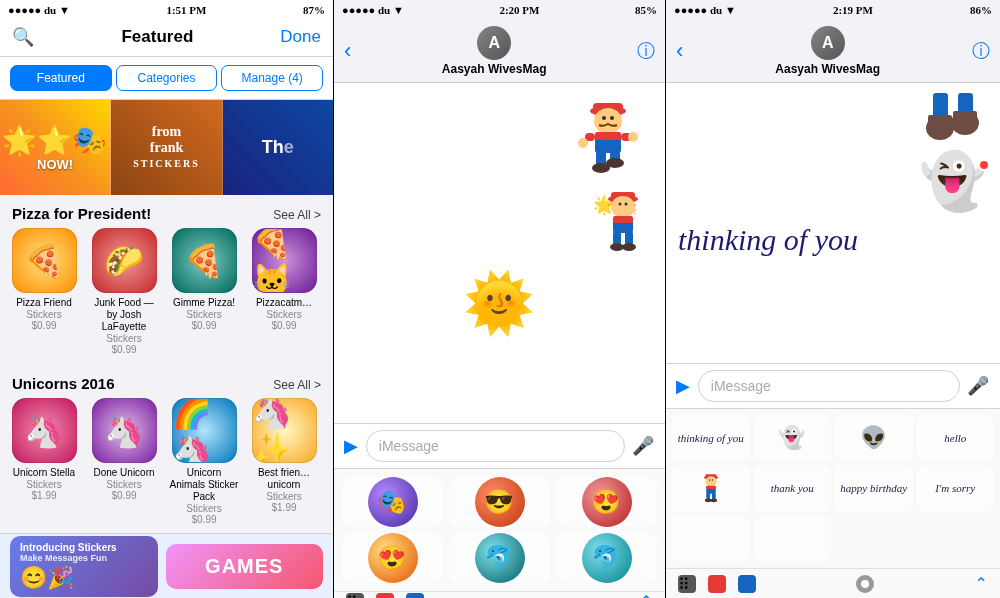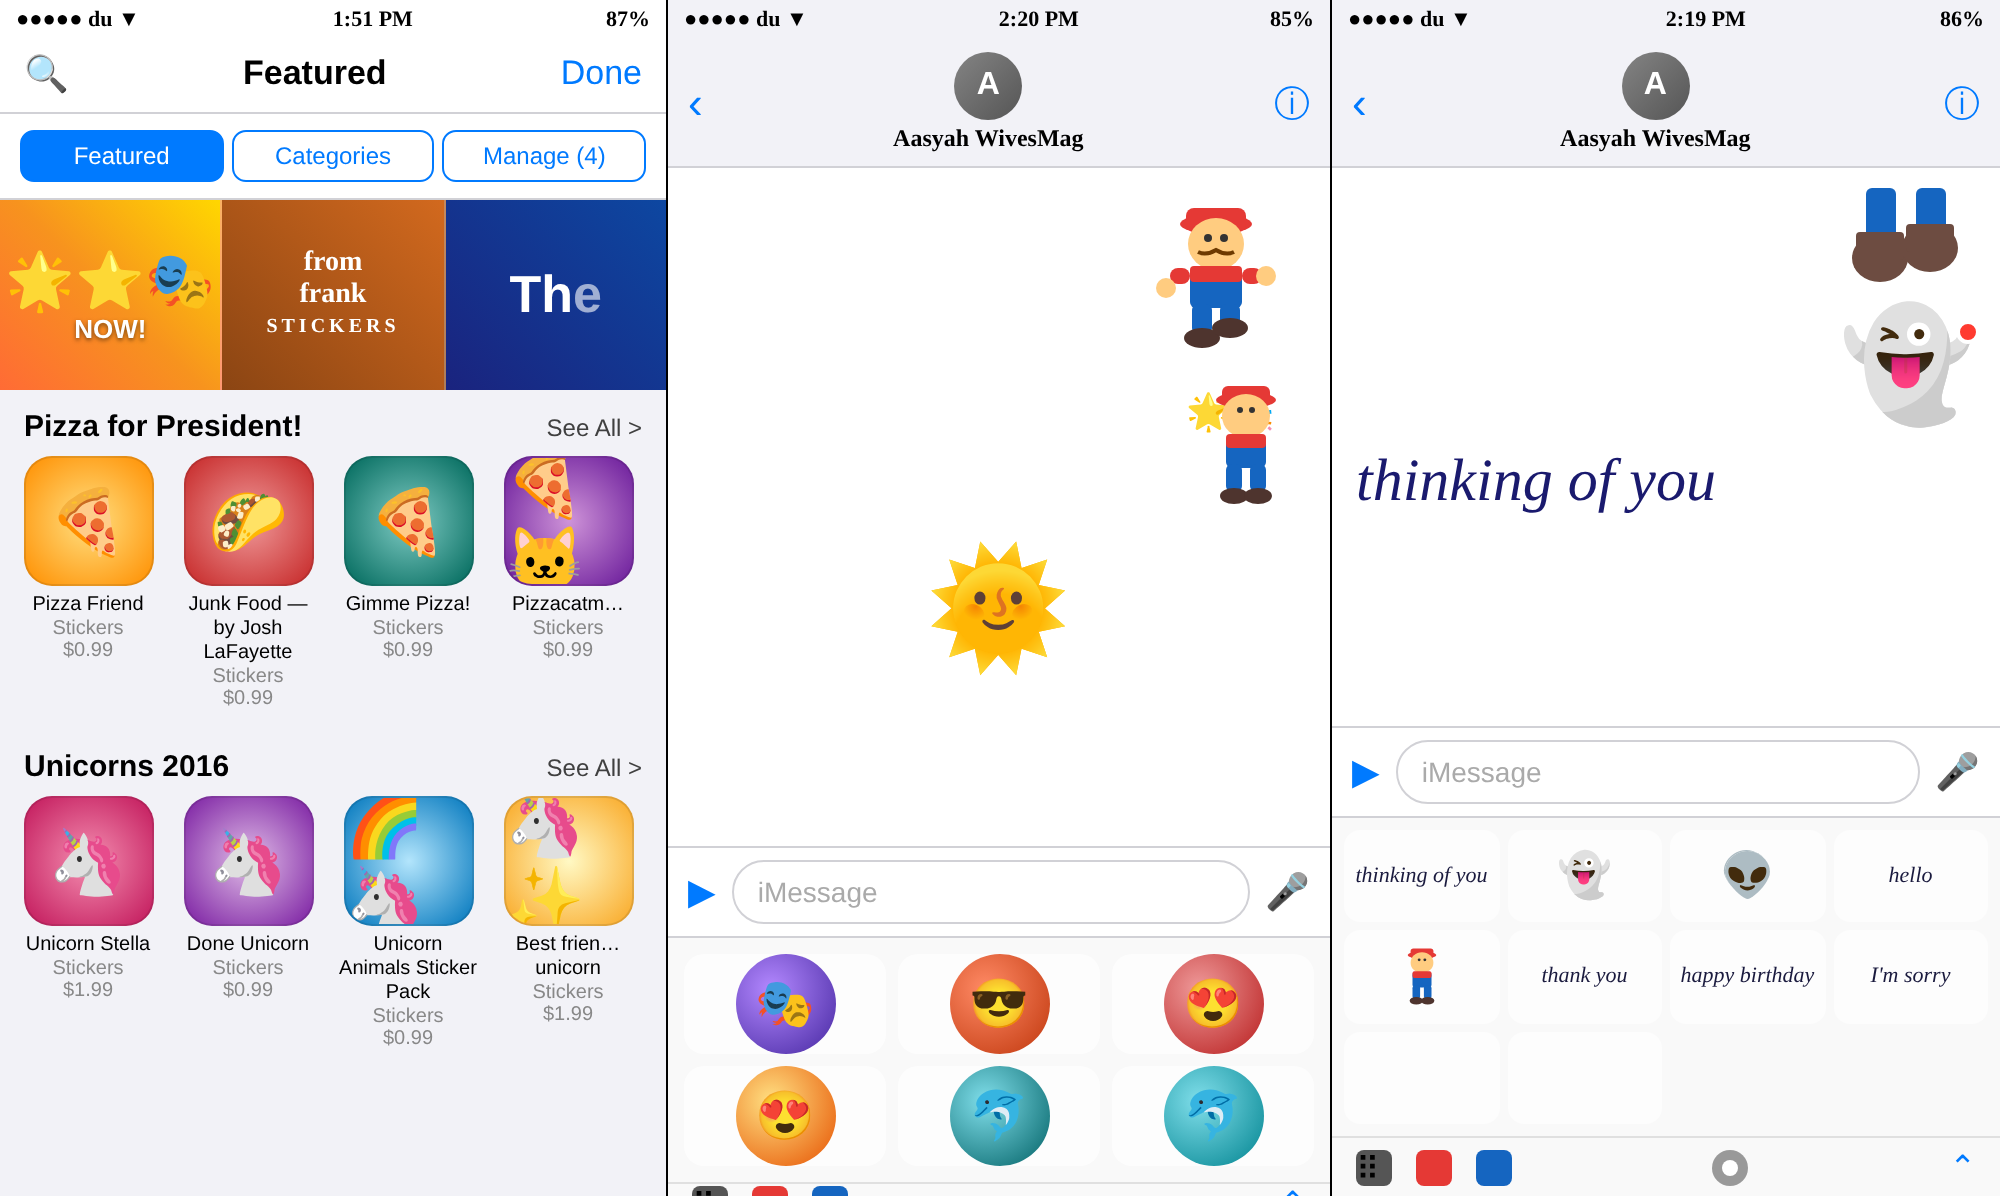--- a/index.html
+++ b/index.html
@@ -247,21 +247,21 @@
       border-radius: 50%;
       background: linear-gradient(135deg, #848484, #555);
       display: flex;
       align-items: center;
       justify-content: center;
       color: #fff;
       font-size: 16px;
       font-weight: 600;
       margin-bottom: 2px;
     }
-    .contact-name { font-size: 12px; font-weight: 600; color: #000; font-family: Liberation Serif, serif; }
+    .contact-name { font-size: 12px; font-weight: 600; color: #000; }
     .info-btn { color: #007aff; font-size: 18px; }
 
     .message-area {
       flex: 1;
       padding: 10px 12px;
       display: flex;
       flex-direction: column;
       gap: 8px;
       background: #fff;
       overflow: hidden;
@@ -415,21 +415,21 @@
           <div style="font-size:28px;">🌟⭐🎭</div>
           <div class="hero-text">NOW!</div>
         </div>
       </div>
       <div class="hero-item hero-item2">
         <div style="text-align:center;">
           <div class="frank-text">from<br>frank<br><span style="font-size:10px;letter-spacing:2px;">STICKERS</span></div>
         </div>
       </div>
       <div class="hero-item hero-item3">
-        <div style="font-size:26px;color:#fff;font-weight:700;">Th<span style="opacity:0.6;">e</span></div>
+        <div style="font-size:18px;color:#fff;font-weight:700;">Th<span style="opacity:0.6;">e</span></div>
       </div>
     </div>
 
     <div class="section-header">
       <span class="section-title">Pizza for President!</span>
       <span class="see-all">See All &gt;</span>
     </div>
 
     <div class="sticker-row">
 
@@ -486,20 +486,30 @@
       <div class="sticker-item">
         <div class="sticker-icon" style="background:radial-gradient(circle, #fff9c4, #f9a825);">🦄✨</div>
         <div class="sticker-name">Best frien… unicorn</div>
         <div class="sticker-type">Stickers</div>
         <div class="sticker-price">$1.99</div>
       </div>
     </div>
 
   </div>
 
+  <div class="footer-banner">
+    <div class="footer-left">
+      <div style="font-size:10px;font-weight:700;">Introducing Stickers</div>
+      <div style="font-size:9px;opacity:0.85;">Make Messages Fun</div>
+      <div style="font-size:22px;margin-top:2px;">😊🎉</div>
+    </div>
+    <div class="footer-right">
+      <div class="games-text">GAMES</div>
+    </div>
+  </div>
 
 </div>
 
 <div class="panel2">
 
   <div class="status-bar" style="background:#f2f2f7;">
     <span>●●●●● du ▼</span>
     <span>2:20 PM</span>
     <span>85%</span>
   </div>

